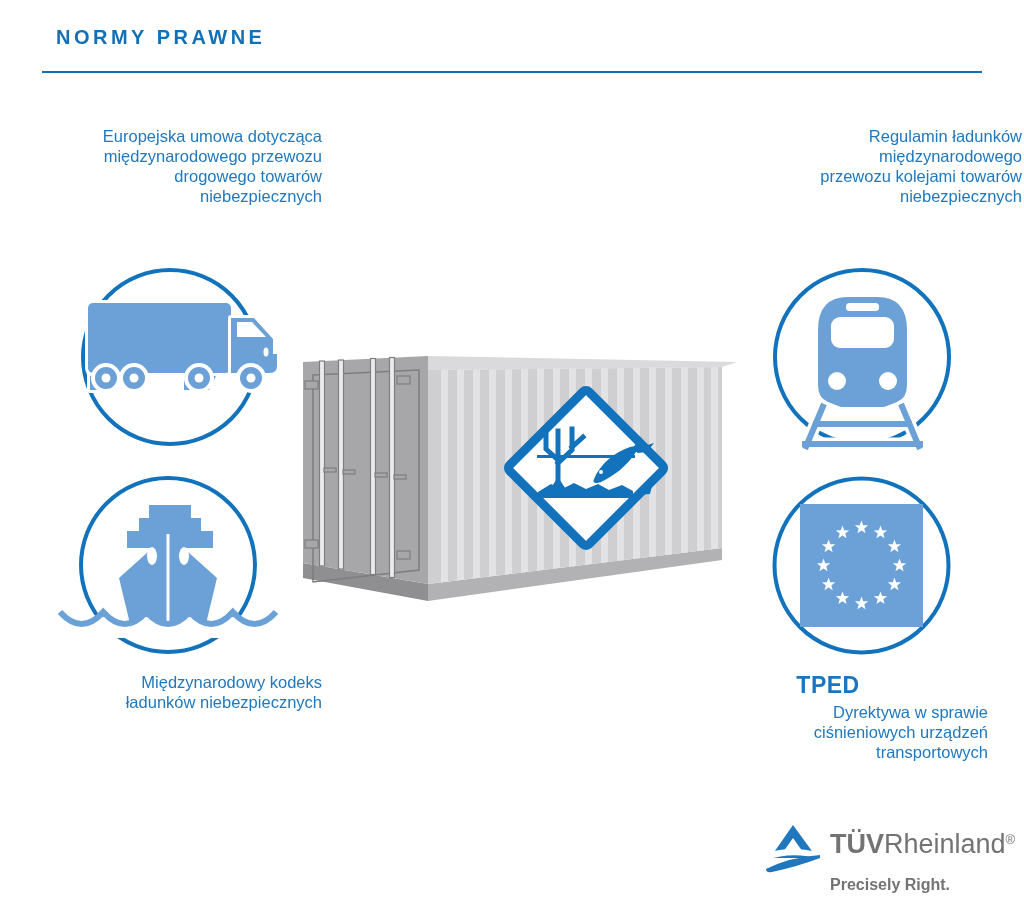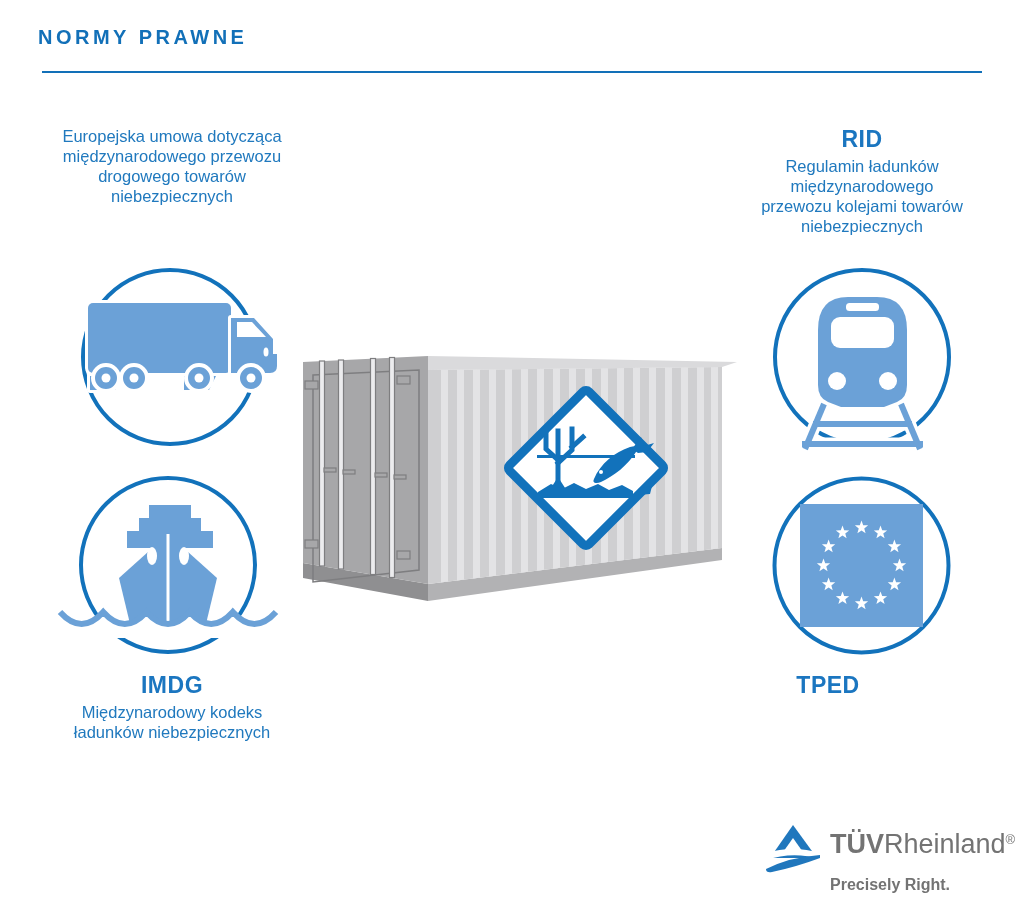--- a/index.html
+++ b/index.html
@@ -1,27 +1,27 @@
 <!DOCTYPE html>
 <html><head>
 <meta charset="utf-8">
 <style>
   html,body { margin:0; padding:0; }
   body {
     width:1024px; height:924px; position:relative; overflow:hidden;
     background:#ffffff; font-family:"Liberation Sans", sans-serif;
   }
   .page-title {
-    position:absolute; left:38px; top:26px; margin:0;
+    position:absolute; left:56px; top:26px; margin:0;
     font-size:20px; font-weight:bold; letter-spacing:3.5px; color:#1270b8;
   }
   .rule { position:absolute; left:42px; top:71px; width:940px; height:2px; background:#1270b8; }
   .std { position:absolute; text-align:center; color:#2079be; }
   .std h2 { margin:0 0 3px; font-size:23px; font-weight:bold; color:#1b76c0; letter-spacing:0.5px; }
-  .std p { margin:0; font-size:16.5px; line-height:1.22; white-space:pre-line; }
+  .std p { margin:0; font-size:16.5px; line-height:1.22; white-space:pre-line;text-align:right; }
   .std.adr  { left:22px;  top:126px; width:300px; }
   .std.rid  { left:702px; top:126px; width:320px; }
   .std.imdg { left:22px;  top:672px; width:300px; }
   .std.tped { left:668px; top:672px; width:320px; }
   svg.gfx { position:absolute; left:0; top:0; }
 
   
   .ring { fill:none; stroke:#1272bb; stroke-width:4; }
   .ib  { fill:#6ba1d7; }
   .ibh { fill:#6ba1d7; stroke:#ffffff; stroke-width:6; paint-order:stroke; stroke-linejoin:round; }
@@ -48,33 +48,34 @@
 <h1 class="page-title">NORMY PRAWNE</h1>
 <div class="rule"></div>
 
 <div class="std adr">
   <p>Europejska umowa dotycząca
 międzynarodowego przewozu
 drogowego towarów
 niebezpiecznych</p>
 </div>
 <div class="std rid">
-  <h2>RID</h2>
   <p>Regulamin ładunków
 międzynarodowego
 przewozu kolejami towarów
 niebezpiecznych</p>
 </div>
 <div class="std imdg">
-  <h2>IMDG</h2>
   <p>Międzynarodowy kodeks
 ładunków niebezpiecznych</p>
 </div>
 <div class="std tped">
   <h2>TPED</h2>
+  <p>Dyrektywa w sprawie
+ciśnieniowych urządzeń
+transportowych</p>
 </div>
 
 <svg class="gfx" width="1024" height="924" viewBox="0 0 1024 924">
   <defs>
     <path id="star" d="M0,-7 L1.70,-2.35 L6.66,-2.16 L2.76,0.90 L4.11,5.66 L0,2.9 L-4.11,5.66 L-2.76,0.90 L-6.66,-2.16 L-1.70,-2.35 Z"></path>
     <clipPath id="sideClip">
         <polygon points="428,370 722,367 722,548 428,584"></polygon>
       </clipPath>
   </defs>
 

